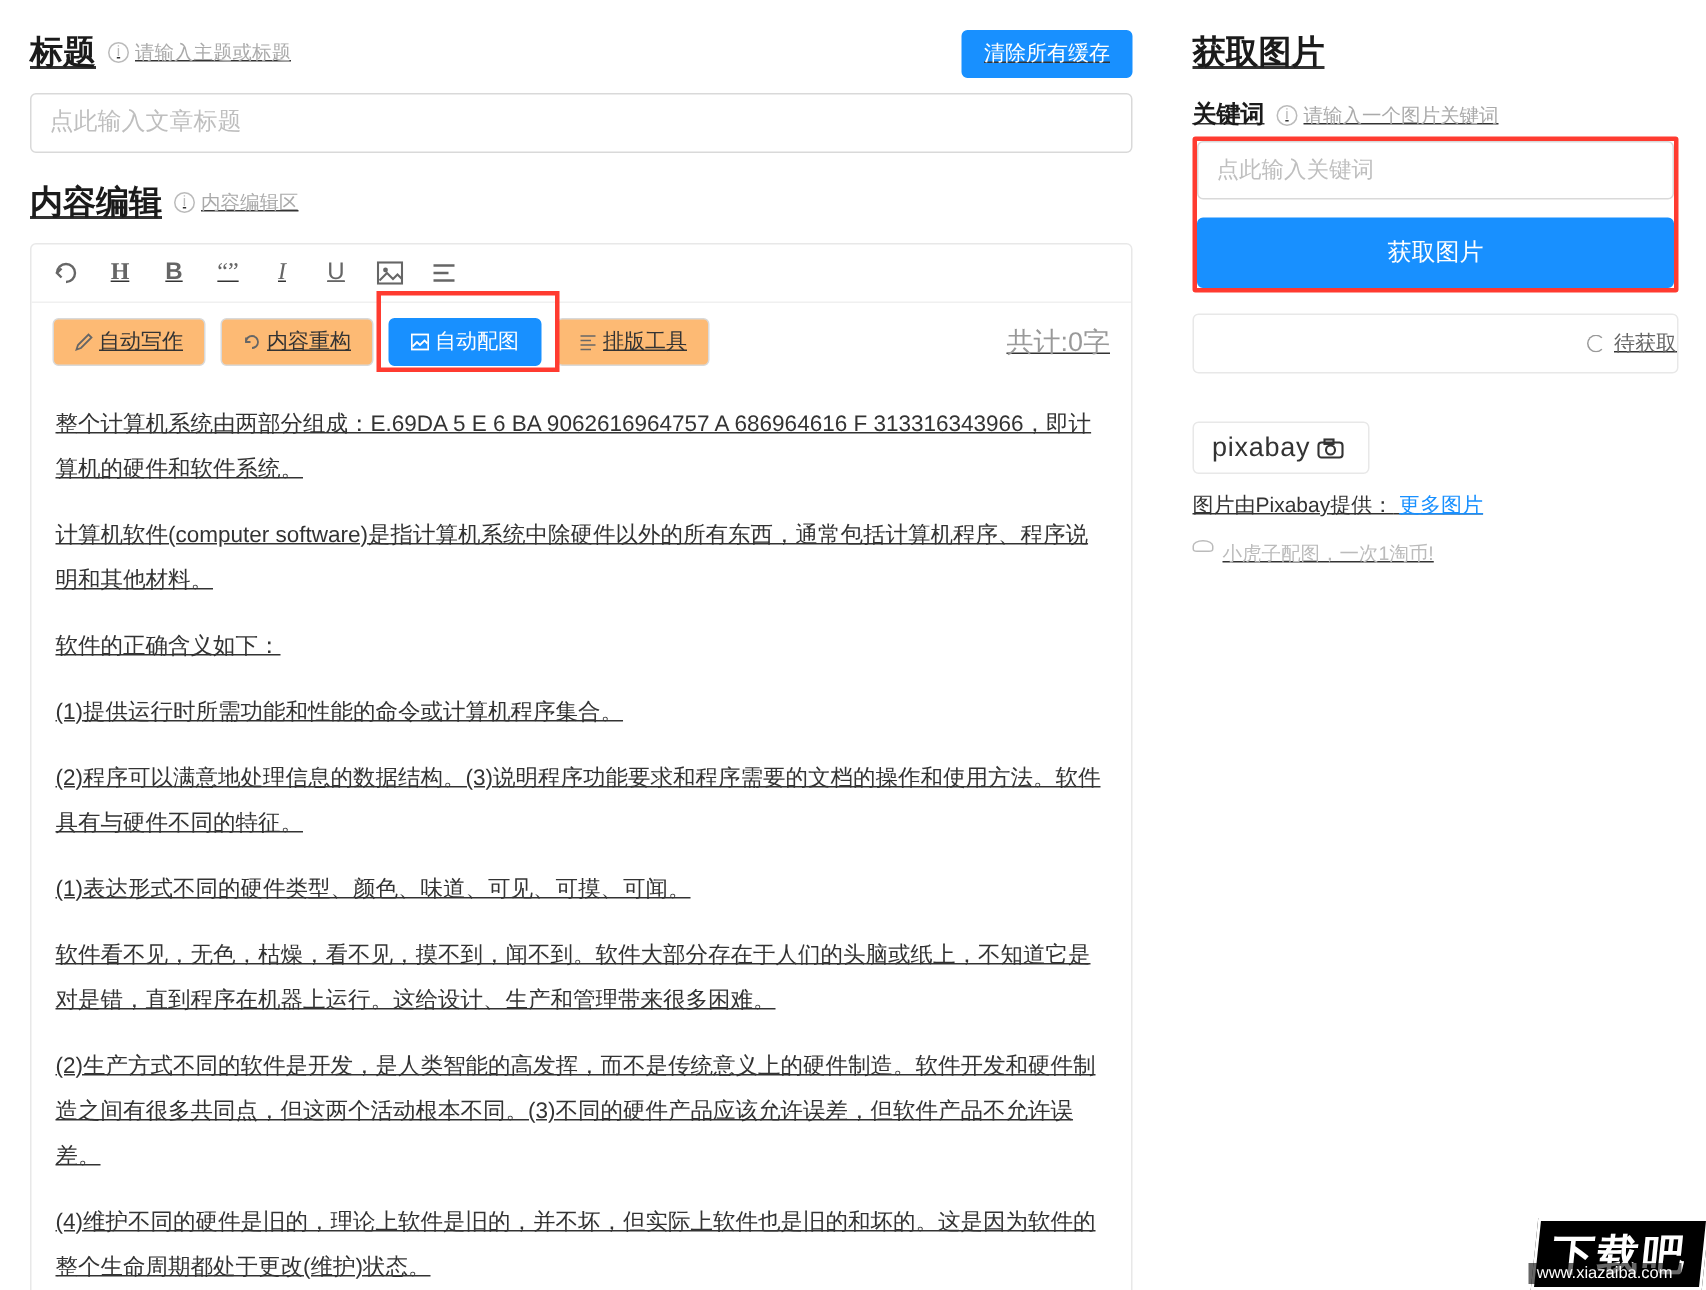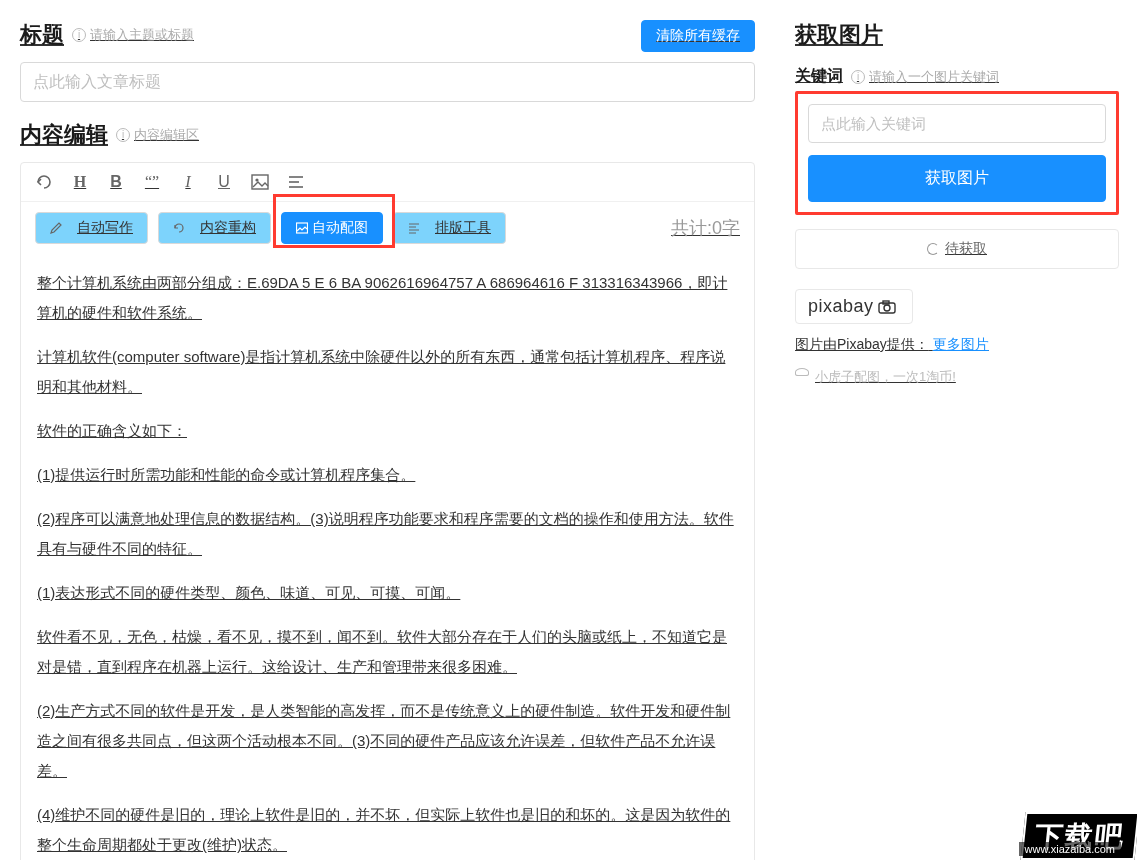--- a/index.html
+++ b/index.html
@@ -9,21 +9,21 @@
 .sidebar { width: 362px; padding: 20px 18px 0 20px; }
 
 .section-header { display: flex; align-items: center; margin-bottom: 12px; }
 .section-title { font-size: 22px; font-weight: 600; color: #1b1b1b; margin-right: 8px; }
 .hint { color: #aaa; font-size: 13px; display: flex; align-items: center; }
 .hint-icon { display: inline-block; width: 14px; height: 14px; border: 1px solid #bbb; border-radius: 50%; text-align: center; line-height: 12px; font-size: 10px; color: #bbb; margin-right: 4px; }
 
 .title-row { display: flex; align-items: flex-start; justify-content: space-between; }
 .btn { display: inline-flex; align-items: center; justify-content: center; border: 1px solid transparent; border-radius: 4px; padding: 6px 14px; font-size: 14px; cursor: pointer; background: #fff; white-space: nowrap; }
 .btn-primary { background: #1890ff; color: #fff; border-color: #1890ff; }
-.btn-default { background: #7dd3fc; color: #333; border-color: #d9d9d9; gap: 11px; }
+.btn-default { background: #fdba74; color: #333; border-color: #d9d9d9; }
 .btn-icon { margin-right: 4px; font-size: 12px; }
 
 .input { width: 100%; border: 1px solid #d9d9d9; border-radius: 4px; padding: 10px 12px; font-size: 16px; color: #333; }
 .input::placeholder { color: #bfbfbf; }
 .title-input { margin-bottom: 18px; }
 
 .editor-box { border: 1px solid #e8e8e8; border-radius: 4px; }
 .toolbar { display: flex; align-items: center; gap: 18px; padding: 10px 14px; border-bottom: 1px solid #f0f0f0; color: #666; }
 .tool-icon { cursor: pointer; font-size: 16px; display: inline-flex; align-items: center; justify-content: center; width: 18px; }
 .tool-h { font-weight: 600; font-family: Georgia, serif; }
@@ -32,26 +32,26 @@
 .tool-u { text-decoration: underline; }
 
 .action-row { display: flex; align-items: center; padding: 10px 14px; gap: 10px; position: relative; }
 .action-row .count { margin-left: auto; color: #999; font-size: 18px; }
 .highlight-box { position: absolute; border: 3px solid #ff3b30; pointer-events: none; }
 
 .editor-content { padding: 14px 16px; line-height: 2; color: #333; font-size: 15px; min-height: 480px; }
 .editor-content p { margin-bottom: 14px; }
 
 .sidebar .section-header { margin-bottom: 16px; }
-.keyword-box { border: 3px solid #ff3b30; padding: 10px; border-radius: 2px; margin-bottom: 14px; }
+.keyword-box { border: 3px solid #ff3b30; padding: 0; border-radius: 2px; margin-bottom: 14px; }
 .keyword-input { width: 100%; border: 1px solid #d9d9d9; border-radius: 4px; padding: 10px 12px; font-size: 15px; margin-bottom: 12px; }
 .keyword-input::placeholder { color: #bfbfbf; }
 .btn-block { width: 100%; padding: 12px 0; font-size: 16px; }
 
-.status-box { border: 1px solid #e8e8e8; border-radius: 4px; padding: 10px 0; text-align: center; color: #666; margin-bottom: 20px; display: flex; align-items: center; justify-content: center; gap: 6px; }
+.status-box { border: 1px solid #e8e8e8; border-radius: 4px; padding: 10px 0; text-align: center; color: #666; margin-bottom: 32px; display: flex; align-items: center; justify-content: flex-end; gap: 6px; }
 .spin { display: inline-block; width: 12px; height: 12px; border: 1.5px solid #999; border-radius: 50%; border-right-color: transparent; }
 
 .pixabay-badge { border: 1px solid #e8e8e8; border-radius: 4px; padding: 6px 12px; display: inline-flex; align-items: center; margin-bottom: 12px; font-family: Arial, sans-serif; color: #333; }
 .pixabay-badge .px-text { font-size: 18px; letter-spacing: 0.5px; }
 .pixabay-badge .px-cam { margin-left: 4px; }
 
 .provider-line { color: #333; font-size: 14px; margin-bottom: 14px; }
 .provider-line a { color: #1890ff; text-decoration: underline; }
 
 .note-line { color: #bbb; font-size: 13px; display: flex; align-items: flex-start; gap: 6px; }

